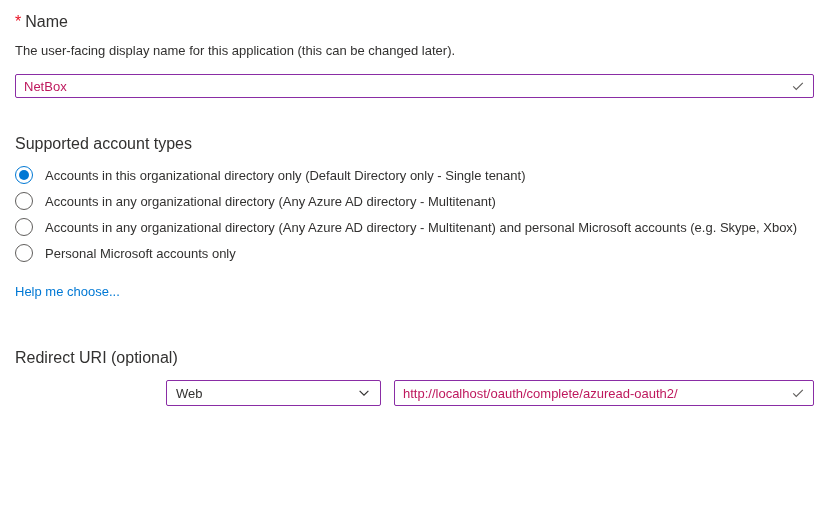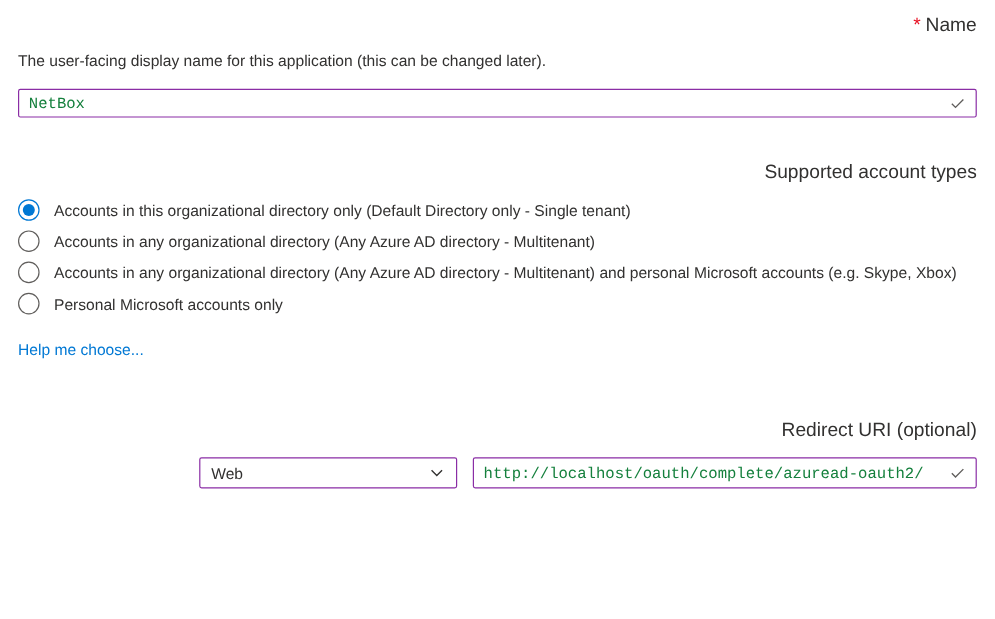--- a/index.html
+++ b/index.html
@@ -15,21 +15,20 @@
     overflow: hidden;
   }
   .container {
     padding: 2px 15px 0 15px;
   }
   .section-heading {
     font-size: 16px;
     font-weight: 400;
     line-height: 19px;
     color: #323130;
-    text-align: right;
   }
   .required-marker {
     color: #e81123;
     margin-right: 4px;
   }
   .body-text {
     font-size: 13px;
     line-height: 16px;
     color: #323130;
   }
@@ -45,23 +44,23 @@
     margin-top: 15px;
     width: 100%;
   }
   input.text-input {
     width: 100%;
     height: 100%;
     box-sizing: border-box;
     border: 1.5px solid #8a2da5;
     border-radius: 2px;
     padding: 0 30px 0 8px;
-    font-family: Liberation Mono, monospace;
-    font-size: 13px;
-    color: #15803d;
+    font-family: Liberation Sans, sans-serif;
+    font-size: 13px;
+    color: #be185d;
     outline: none;
     background: #ffffff;
   }
   .valid-check {
     position: absolute;
     right: 9px;
     top: 50%;
     transform: translateY(-50%);
     width: 14px;
     height: 14px;

